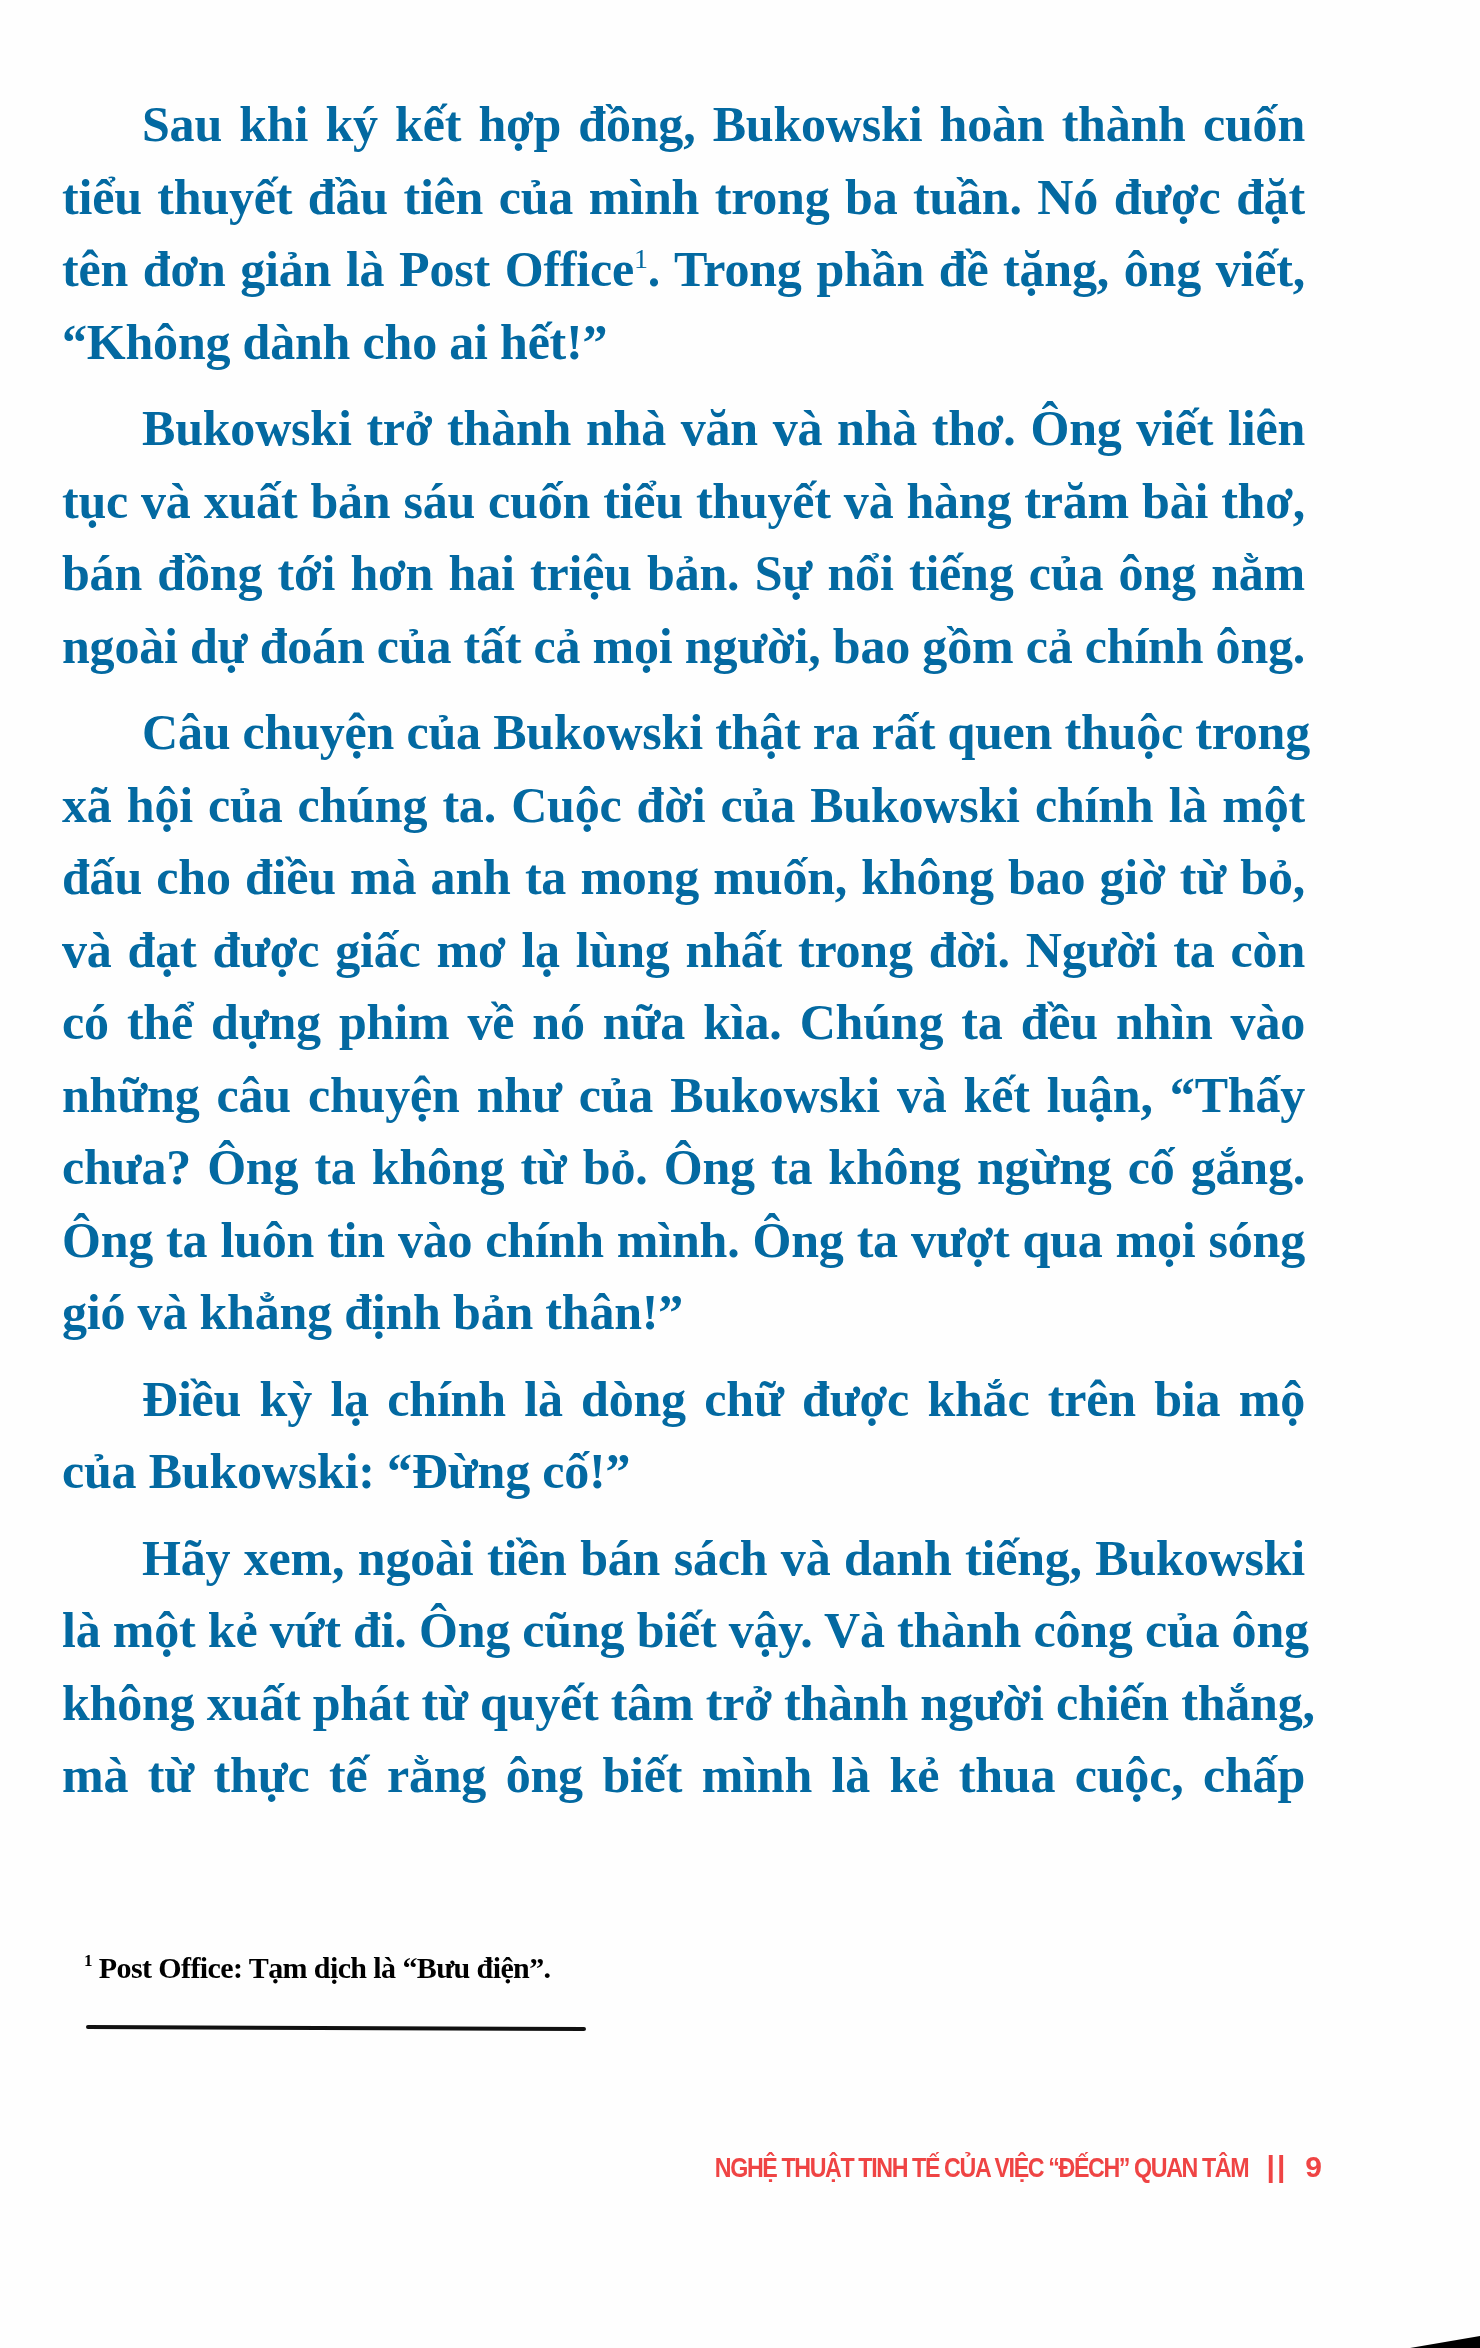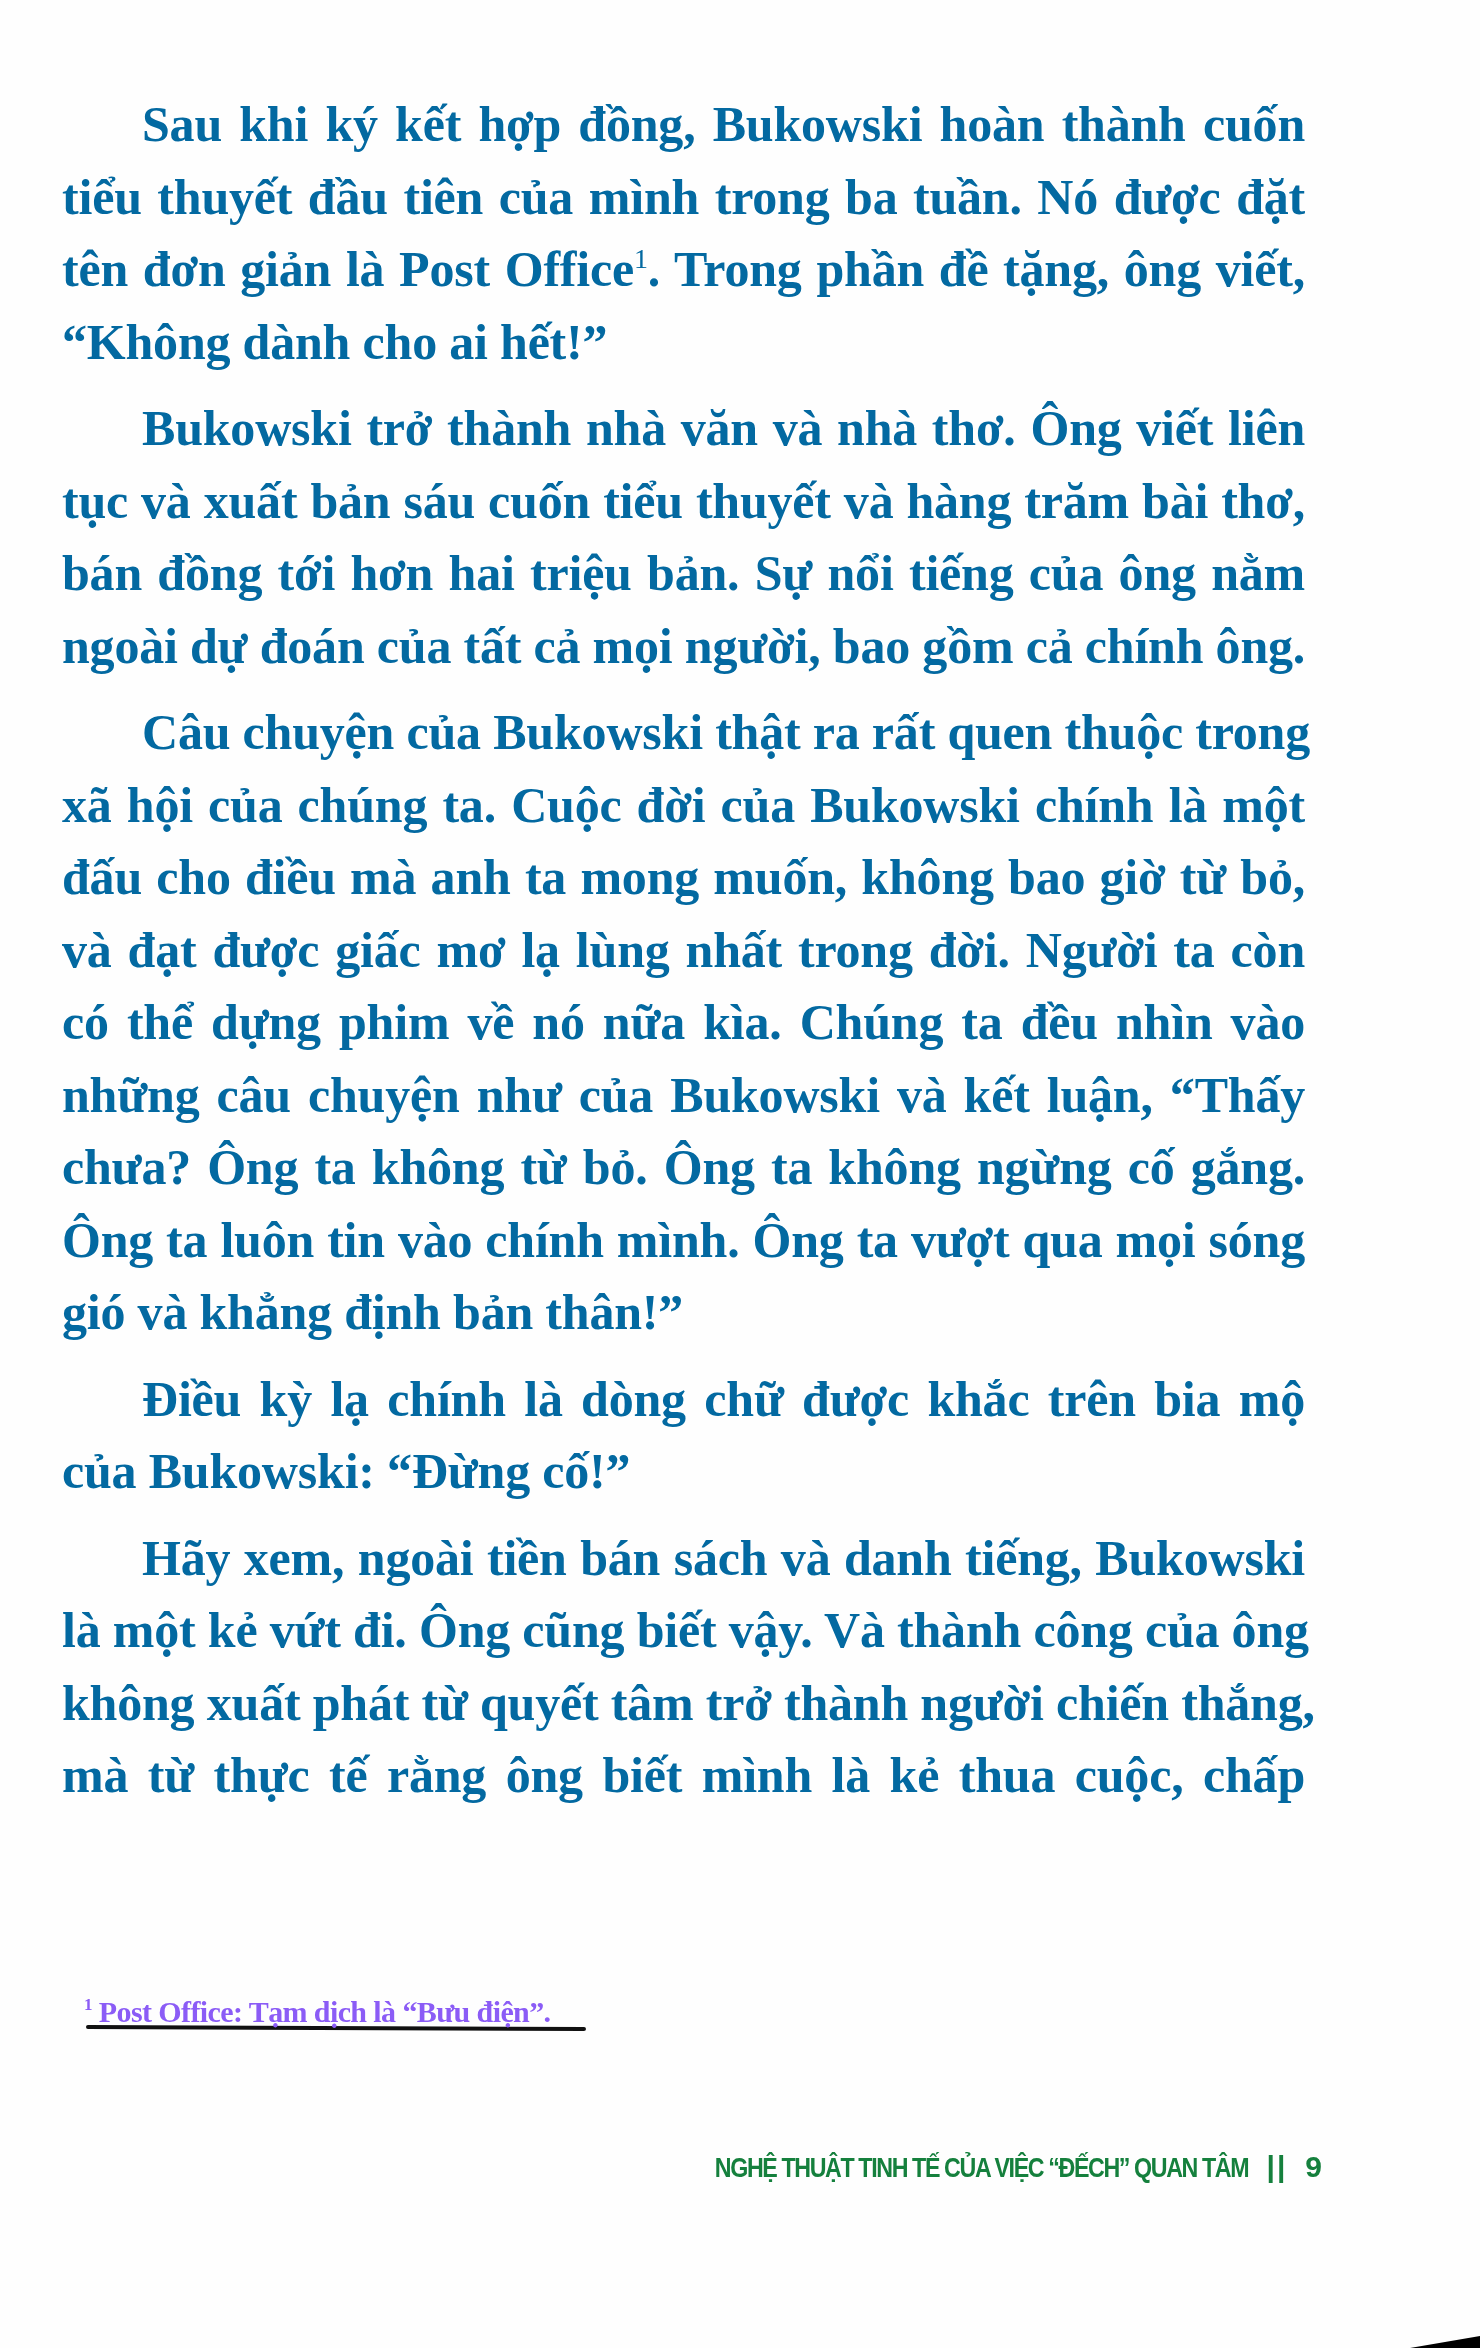--- a/index.html
+++ b/index.html
@@ -19,30 +19,30 @@
   }
   .line.first { padding-left: 80px; }
   .line.last { text-align-last: left; }
   .line em { font-style: italic; }
   .line sup { font-size: 28px; line-height: 0; vertical-align: 18px; font-weight: normal; }
   .footnote-rule {
     position: absolute; left: 86px; top: 2026px; width: 500px; height: 4px;
     background: #111111; border-radius: 2px; transform: rotate(0.25deg);
   }
   .footnote {
-    position: absolute; left: 84px; top: 1995px;
+    position: absolute; left: 84px; top: 1951px;
     font-family: "Liberation Serif", "DejaVu Serif", serif;
-    font-size: 30px; font-weight: bold; color: #8b5cf6; letter-spacing: -0.6px;
+    font-size: 30px; font-weight: bold; color: #000000; letter-spacing: -0.6px;
   }
   .footnote sup { font-size: 17px; vertical-align: 12px; }
   .running-footer {
     position: absolute; left: 702px; top: 2150px; width: 620px;
     display: flex; align-items: baseline; justify-content: flex-end; gap: 18px;
     font-family: "Liberation Sans", "DejaVu Sans", sans-serif;
-    color: #15803d;
+    color: #ef4444;
   }
   .running-title {
     font-size: 27px; font-weight: bold; letter-spacing: -1.6px;
     transform: scaleX(0.86); transform-origin: right center; white-space: nowrap;
   }
   .separator { font-size: 30px; font-weight: bold; letter-spacing: 2px; }
   .page-number { font-size: 30px; font-weight: bold; }
   .corner-shadow {
     position: absolute; right: 0; bottom: 0; width: 70px; height: 12px;
     background: #000000; clip-path: polygon(0 100%, 100% 0, 100% 100%);

